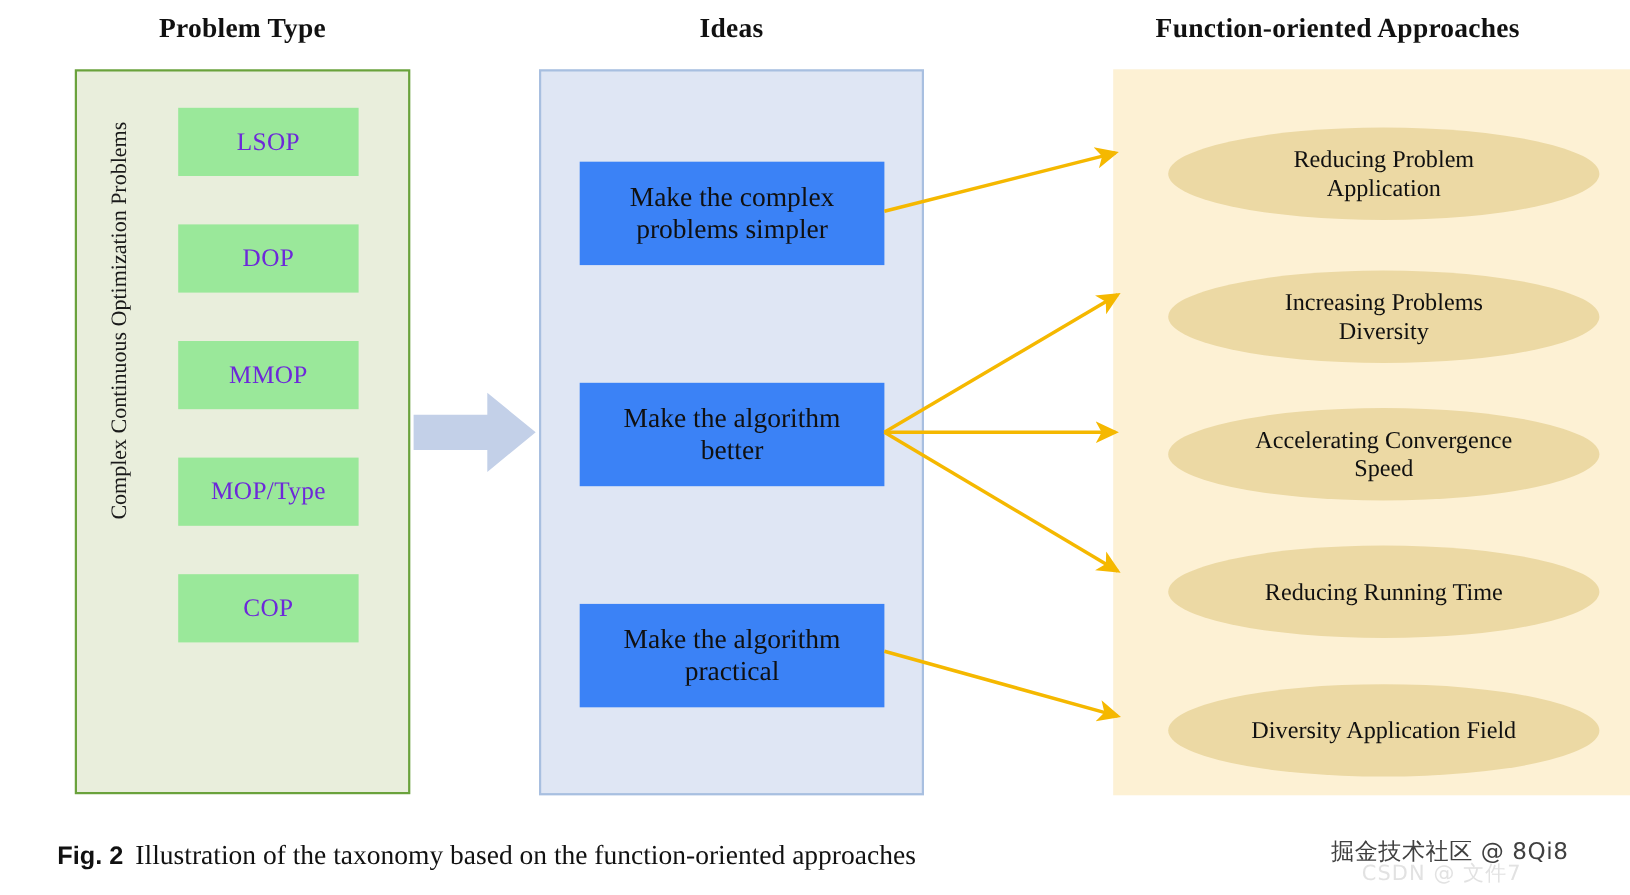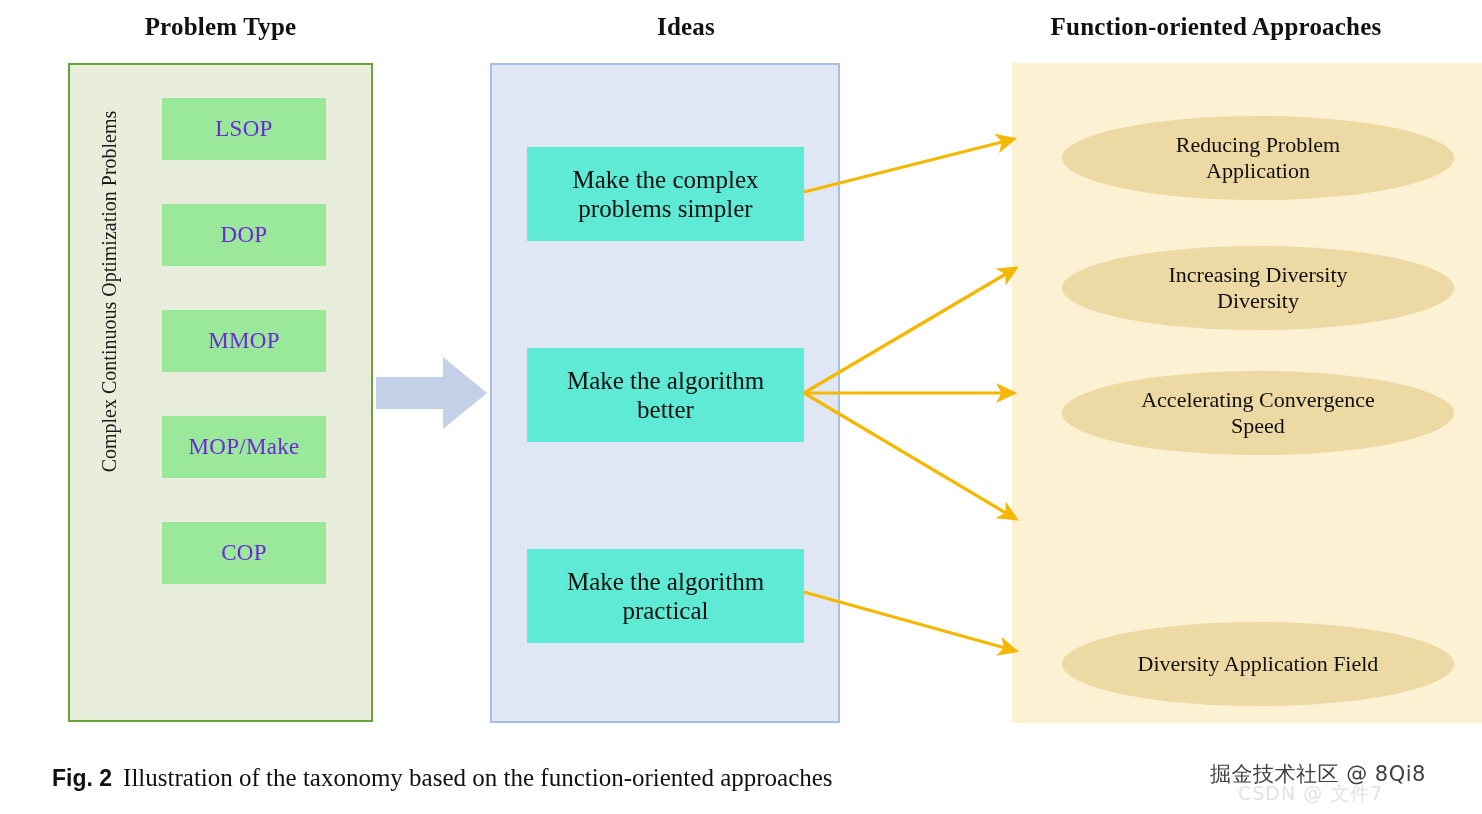--- a/index.html
+++ b/index.html
@@ -28,21 +28,21 @@
     position: absolute;
     font-family: "Liberation Serif", "DejaVu Serif", serif;
     font-weight: bold;
     font-size: 25px;
     color: #111111;
     text-align: center;
     white-space: nowrap;
     letter-spacing: .2px;
   }
   #hdr-problem { left: 68px;  top: 13px; width: 305px; }
-  #hdr-ideas   { left: 511px; top: 13px; width: 350px; }
+  #hdr-ideas   { left: 490px; top: 13px; width: 350px; }
   #hdr-approach{ left: 970px; top: 13px; width: 492px; }
 
   
   .panel { position: absolute; box-sizing: border-box; }
 
   #panel-problem {
     left: 68px; top: 63px;
     width: 305px; height: 659px;
     background: #e9eedc;
     border: 2px solid #6aa23c;
@@ -89,21 +89,21 @@
     font-size: 23px;
     color: #6d28d9;
     letter-spacing: .3px;
   }
 
   
   .idea-box {
     position: absolute;
     left: 35px;
     width: 277px;
-    background: #5eead4;
+    background: #3b82f6;
     display: flex;
     align-items: center;
     justify-content: center;
     text-align: center;
     font-size: 25px;
     line-height: 1.16;
     color: #101010;
     padding: 0 6px;
     box-sizing: border-box;
   }
@@ -181,21 +181,21 @@
   <div class="col-header" id="hdr-problem">Problem Type</div>
   <div class="col-header" id="hdr-ideas">Ideas</div>
   <div class="col-header" id="hdr-approach">Function-oriented Approaches</div>
 
   <div class="panel" id="panel-problem">
     <div id="vertical-label">Complex Continuous Optimization Problems</div>
 
     <div class="ptype-box" style="top:33px">LSOP</div>
     <div class="ptype-box" style="top:139px">DOP</div>
     <div class="ptype-box" style="top:245px">MMOP</div>
-    <div class="ptype-box" style="top:351px">MOP/Make</div>
+    <div class="ptype-box" style="top:351px">MOP/Type</div>
     <div class="ptype-box" style="top:457px">COP</div>
   </div>
 
   <div class="panel" id="panel-ideas">
     <div class="idea-box" style="top:82px; height:94px">
       <span>
         <span>Make the complex</span><br>
         <span>problems simpler</span>
       </span>
     </div>
@@ -215,29 +215,32 @@
 
   <div class="panel" id="panel-approach">
     <div class="approach-ellipse" style="top:53px">
       <span>
         <span>Reducing Problem</span><br>
         <span>Application</span>
       </span>
     </div>
     <div class="approach-ellipse" style="top:183px">
       <span>
-        <span>Increasing Diversity</span><br>
+        <span>Increasing Problems</span><br>
         <span>Diversity</span>
       </span>
     </div>
     <div class="approach-ellipse" style="top:308px">
       <span>
         <span>Accelerating Convergence</span><br>
         <span>Speed</span>
       </span>
+    </div>
+    <div class="approach-ellipse" style="top:433px">
+      <span>Reducing Running Time</span>
     </div>
     <div class="approach-ellipse" style="top:559px">
       <span>Diversity Application Field</span>
     </div>
   </div>
 
   <svg id="connectors" viewBox="0 0 1482 814">
     <defs>
       <marker id="yellow-head" markerWidth="7" markerHeight="7" refX="5.6" refY="3.5" orient="auto" markerUnits="strokeWidth">
         <path d="M0,0.4 L6.6,3.5 L0,6.6 L1.7,3.5 Z" fill="#f5b800"></path>

